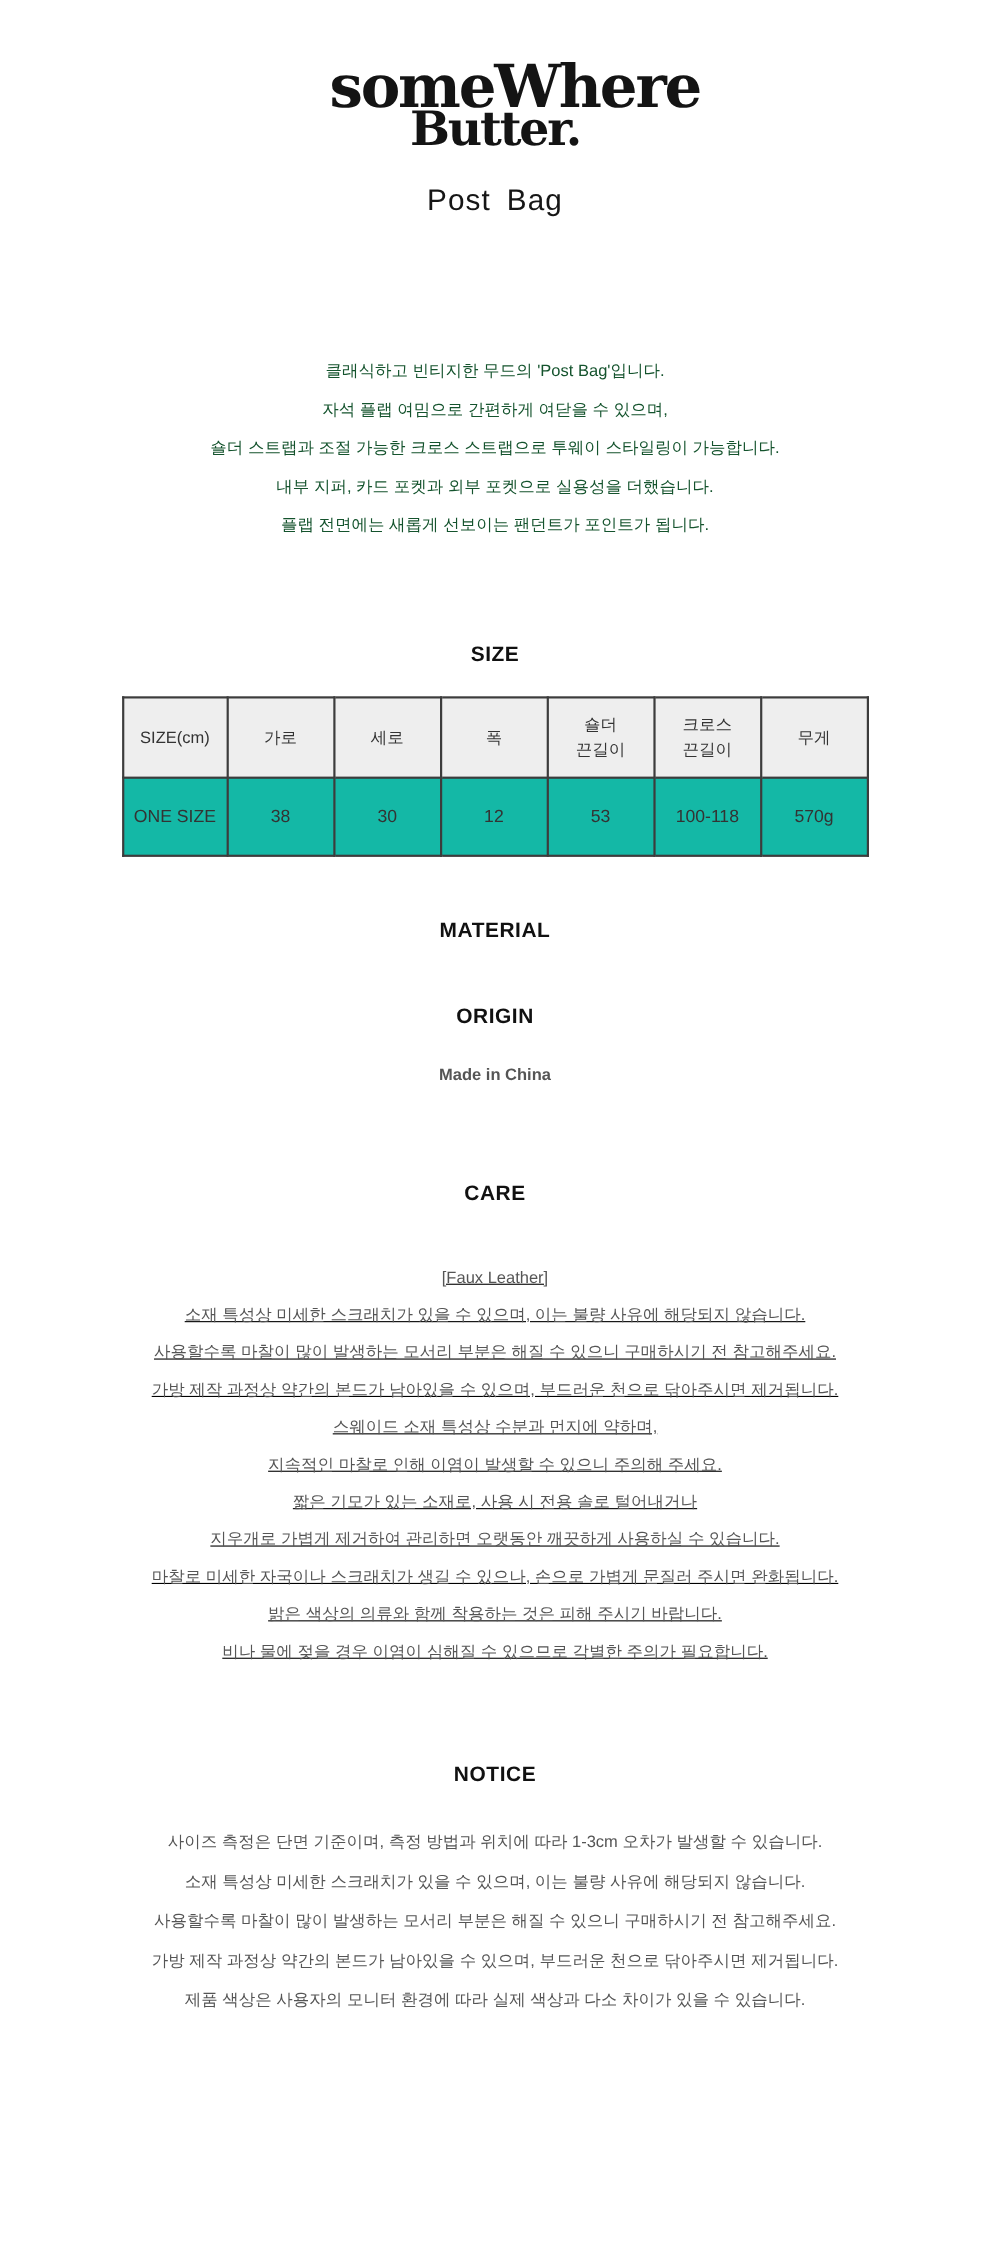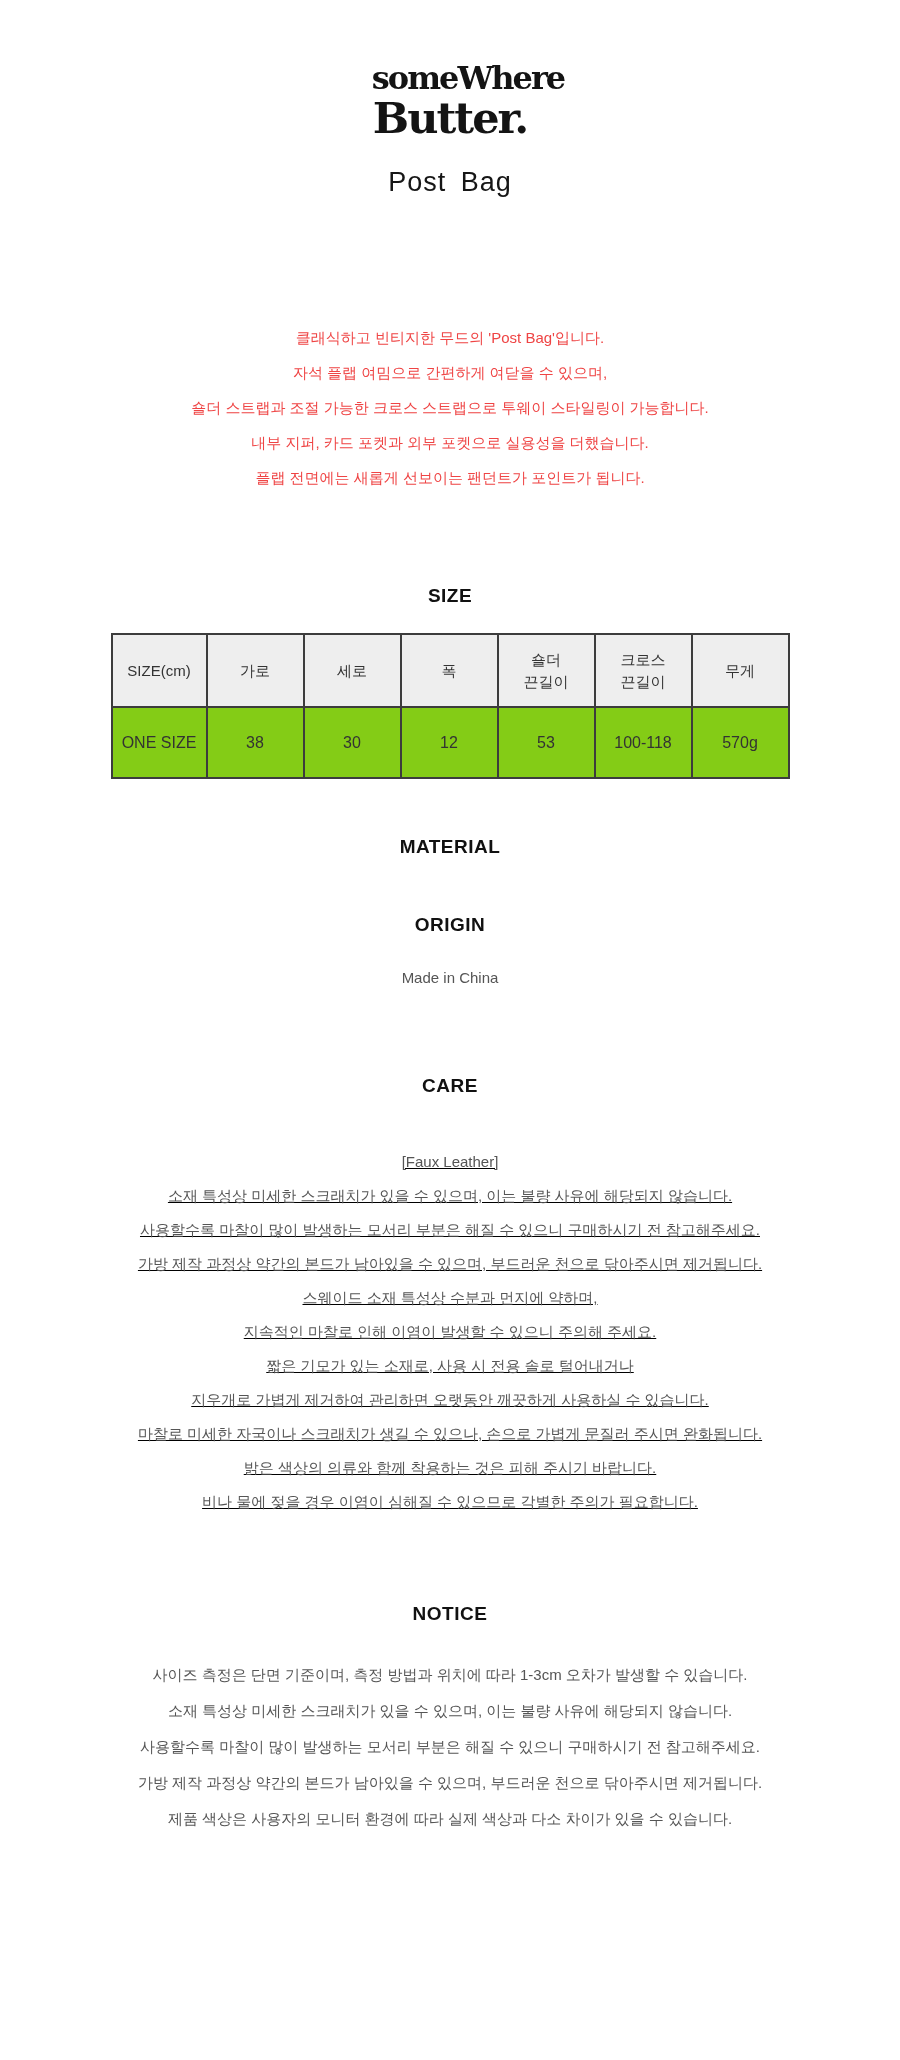--- a/index.html
+++ b/index.html
@@ -16,21 +16,21 @@
   }
   
   .logo {
     margin: 0 auto;
     padding-top: 58px;
     font-family: "DejaVu Serif", serif;
     font-weight: 700;
     color: #141414;
   }
   .logo-line1 {
-    font-size: 32px;
+    font-size: 54px;
     line-height: 40px;
     letter-spacing: -2px;
     padding-left: 36px;
   }
   .logo-line2 {
     font-size: 43px;
     line-height: 40px;
     letter-spacing: -2px;
   }
   
@@ -44,21 +44,21 @@
     line-height: 32px;
   }
   
   .description {
     margin-top: 122px;
   }
   .description p {
     margin: 0;
     font-size: 15px;
     line-height: 35px;
-    color: #ef4444;
+    color: #14532d;
   }
   
   .section-heading {
     margin: 0;
     font-size: 19px;
     font-weight: 700;
     color: #111111;
     letter-spacing: 0.5px;
     line-height: 22px;
   }
@@ -85,33 +85,33 @@
     background: #eeeeee;
     font-weight: 400;
     font-size: 15px;
     color: #333333;
     white-space: pre-line;
     line-height: 22px;
   }
   .size-table th.first-col { width: 93px; }
   .size-table td {
     height: 69px;
-    background: #84cc16;
+    background: #14b8a6;
     font-size: 16px;
     color: #333333;
   }
   
   .material-lines { margin-top: 30px; }
   .material-lines p {
     margin: 0;
     font-size: 15px;
     line-height: 36px;
     color: #555555;
   }
-  .origin-lines { margin-top: 31px; }
+  .origin-lines { margin-top: 31px; font-weight: bold; }
   .origin-lines p {
     margin: 0;
     font-size: 15px;
     line-height: 22px;
     color: #555555;
   }
   .care-lines { margin-top: 48px; text-decoration: underline; }
   .care-lines p {
     margin: 0;
     font-size: 15px;

